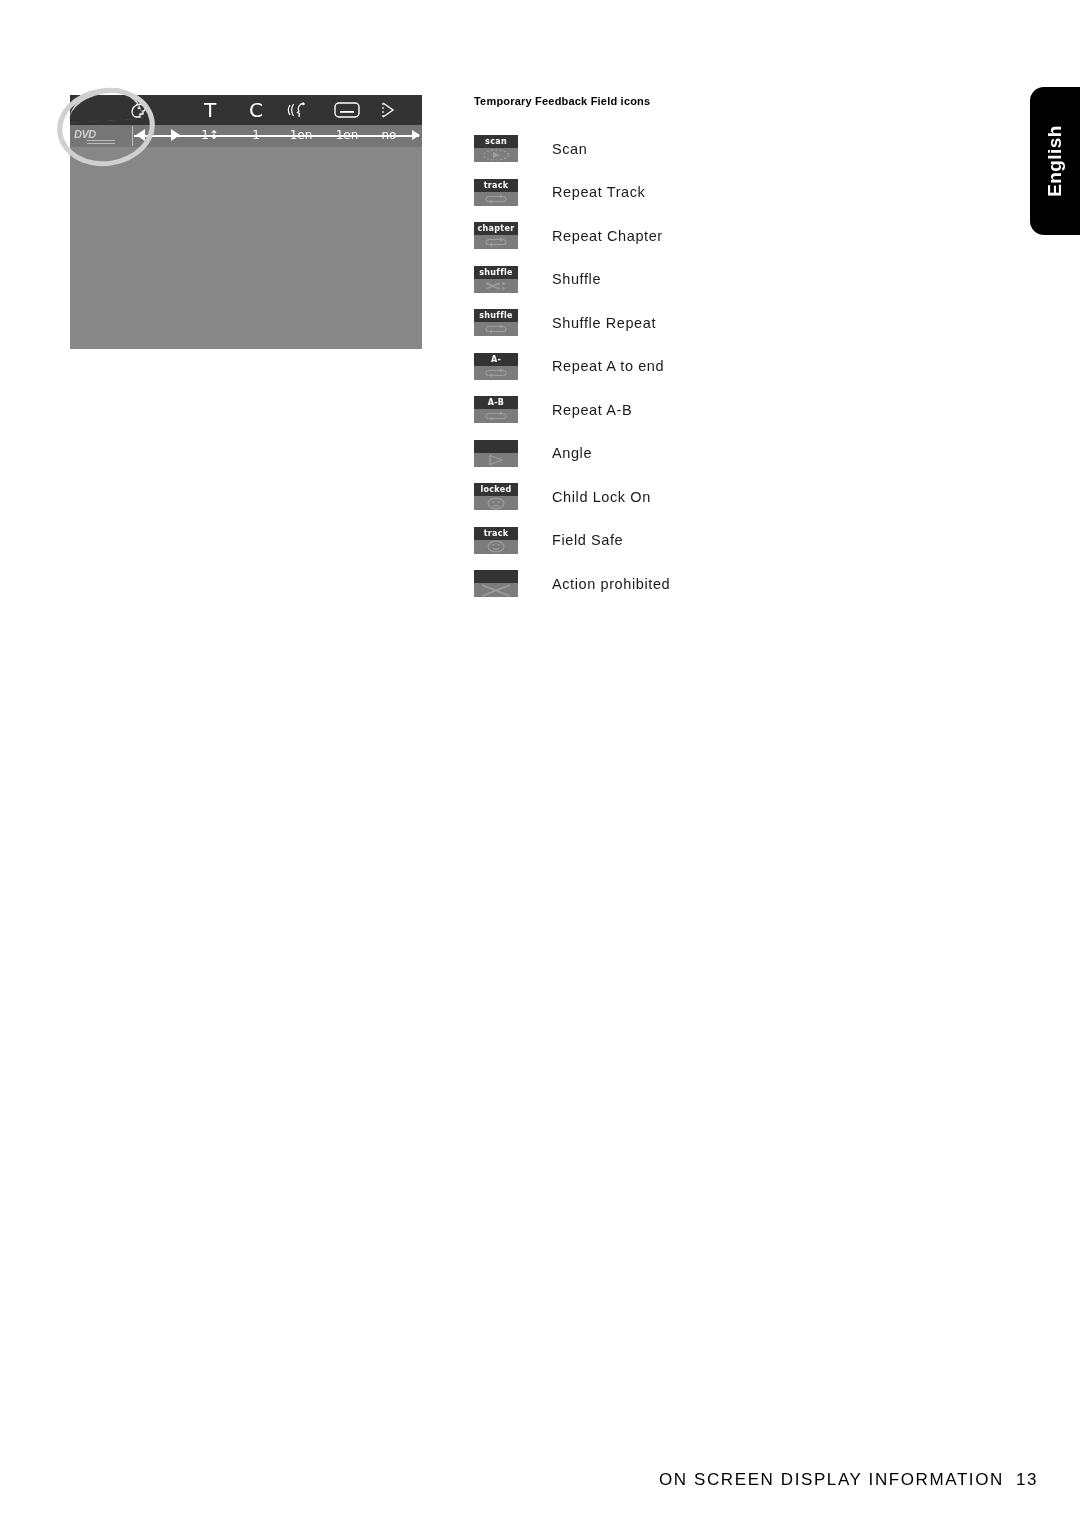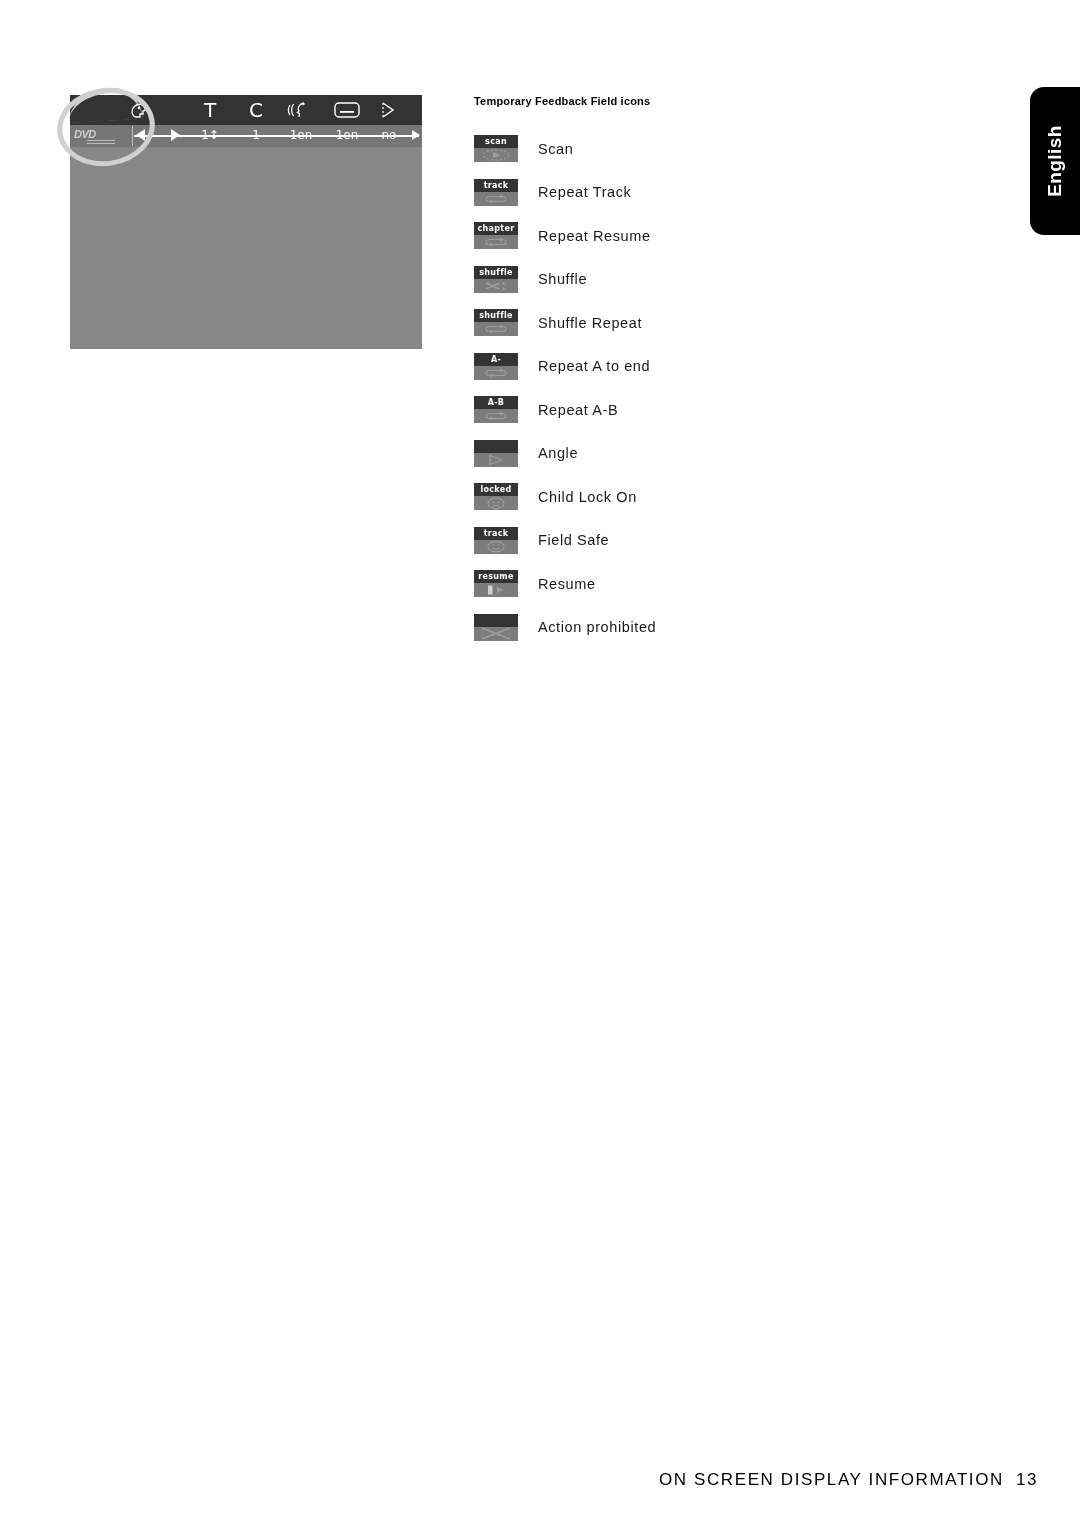--- a/index.html
+++ b/index.html
@@ -179,20 +179,21 @@
     font-weight: bold;
     color: #000000;
     letter-spacing: 0.2px;
     margin: 0 0 20px 0;
     font-family: "Liberation Sans", sans-serif;
   }
   .icon-row {
     display: flex;
     align-items: center;
     height: 43.5px;
+    gap: 14px;
   }
   .fb-icon {
     width: 44px;
     height: 27px;
     background: #7c7c7c;
     position: relative;
     flex: 0 0 auto;
     overflow: hidden;
   }
   .fb-icon .fb-top {
@@ -383,21 +384,21 @@
           <div class="fb-bot">
             <svg width="26" height="12" viewBox="0 0 26 12">
               <path d="M6 8.5 C2 8.5 2 3.5 7 3.5 L19 3.5" fill="none" stroke="#9e9e9e" stroke-width="1.2"></path>
               <path d="M20 8.5 C24 8.5 24 3.5 19 3.5" fill="none" stroke="#9e9e9e" stroke-width="1.2"></path>
               <path d="M20 8.5 L7 8.5" fill="none" stroke="#9e9e9e" stroke-width="1.2"></path>
               <path d="M17 1.6 L20.3 3.5 L17 5.4 Z" fill="#9e9e9e"></path>
               <path d="M9 6.6 L5.8 8.5 L9 10.4 Z" fill="#9e9e9e"></path>
             </svg>
           </div>
         </div>
-        <div class="fb-label">Repeat Resume</div>
+        <div class="fb-label">Repeat Chapter</div>
       </div>
       <div class="icon-row">
         <div class="fb-icon">
           <div class="fb-top">shuffle</div>
           <div class="fb-bot">
             <svg width="28" height="12" viewBox="0 0 28 12">
               <path d="M4 3.5 C9 3.5 12 8.5 18 8.5" fill="none" stroke="#9e9e9e" stroke-width="1.3"></path>
               <path d="M4 8.5 C9 8.5 12 3.5 18 3.5" fill="none" stroke="#9e9e9e" stroke-width="1.3"></path>
               <path d="M20.5 1.8 L23.5 3.5 L20.5 5.2 Z" fill="#9e9e9e"></path>
               <path d="M20.5 6.8 L23.5 8.5 L20.5 10.2 Z" fill="#9e9e9e"></path>
@@ -487,32 +488,20 @@
               <circle cx="7.3" cy="4.8" r="0.95" fill="#9e9e9e"></circle>
               <circle cx="12.7" cy="4.8" r="0.95" fill="#9e9e9e"></circle>
               <path d="M7 8.2 C8.5 9.9 11.5 9.9 13 8.2" fill="none" stroke="#9e9e9e" stroke-width="1.1"></path>
             </svg>
           </div>
         </div>
         <div class="fb-label">Field Safe</div>
       </div>
       <div class="icon-row">
         <div class="fb-icon">
-          <div class="fb-top">resume</div>
-          <div class="fb-bot">
-            <svg width="26" height="12" viewBox="0 0 26 12">
-              <path d="M5 1.5 L9.5 1.5 L9.5 10.5 L5 10.5 Z" fill="#d0d0d0"></path>
-              <path d="M14 3 L20.5 6 L14 9 Z" fill="#9e9e9e"></path>
-            </svg>
-          </div>
-        </div>
-        <div class="fb-label">Resume</div>
-      </div>
-      <div class="icon-row">
-        <div class="fb-icon">
           <div class="fb-top"></div>
           <div class="fb-bot">
             <svg width="34" height="13" viewBox="0 0 34 13">
               <path d="M3 1 L31 12" stroke="#9e9e9e" stroke-width="1.4"></path>
               <path d="M31 1 L3 12" stroke="#9e9e9e" stroke-width="1.4"></path>
             </svg>
           </div>
         </div>
         <div class="fb-label">Action prohibited</div>
       </div>

